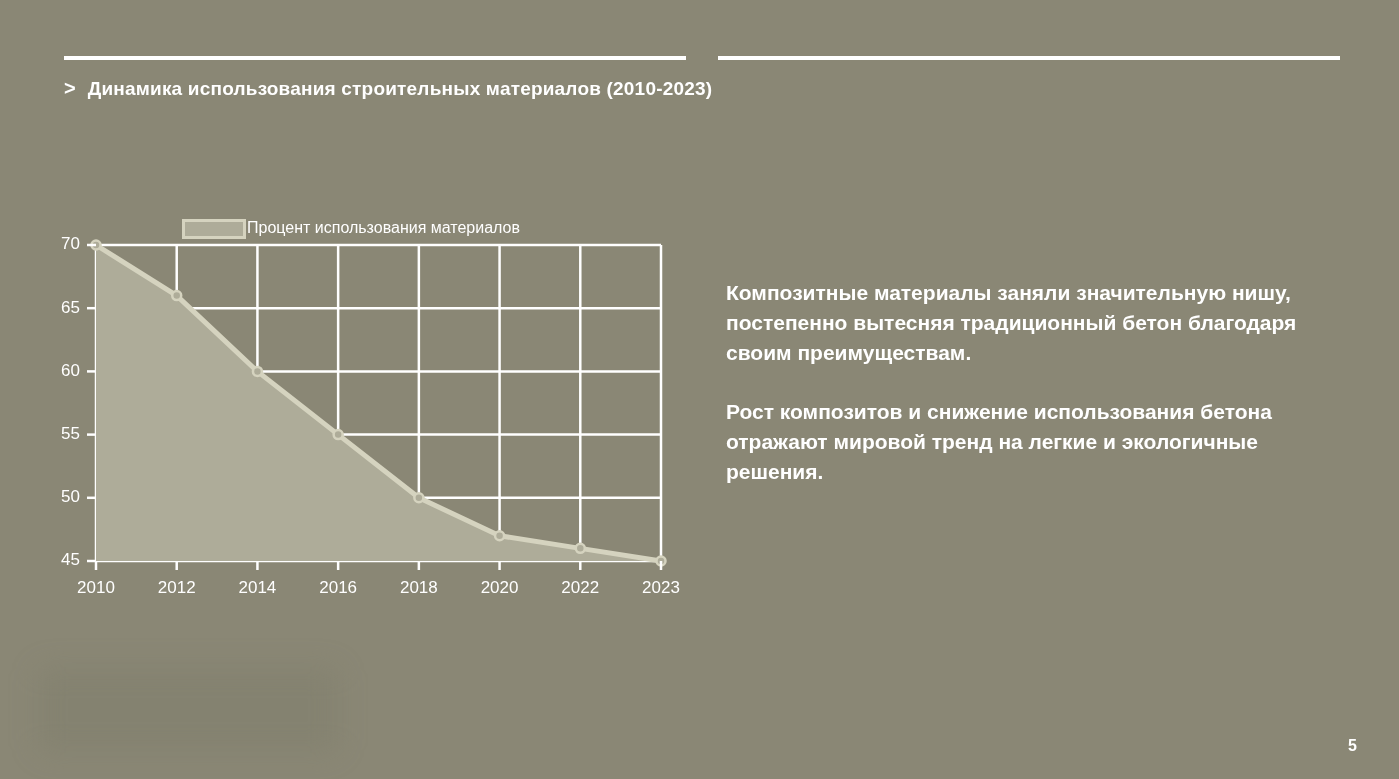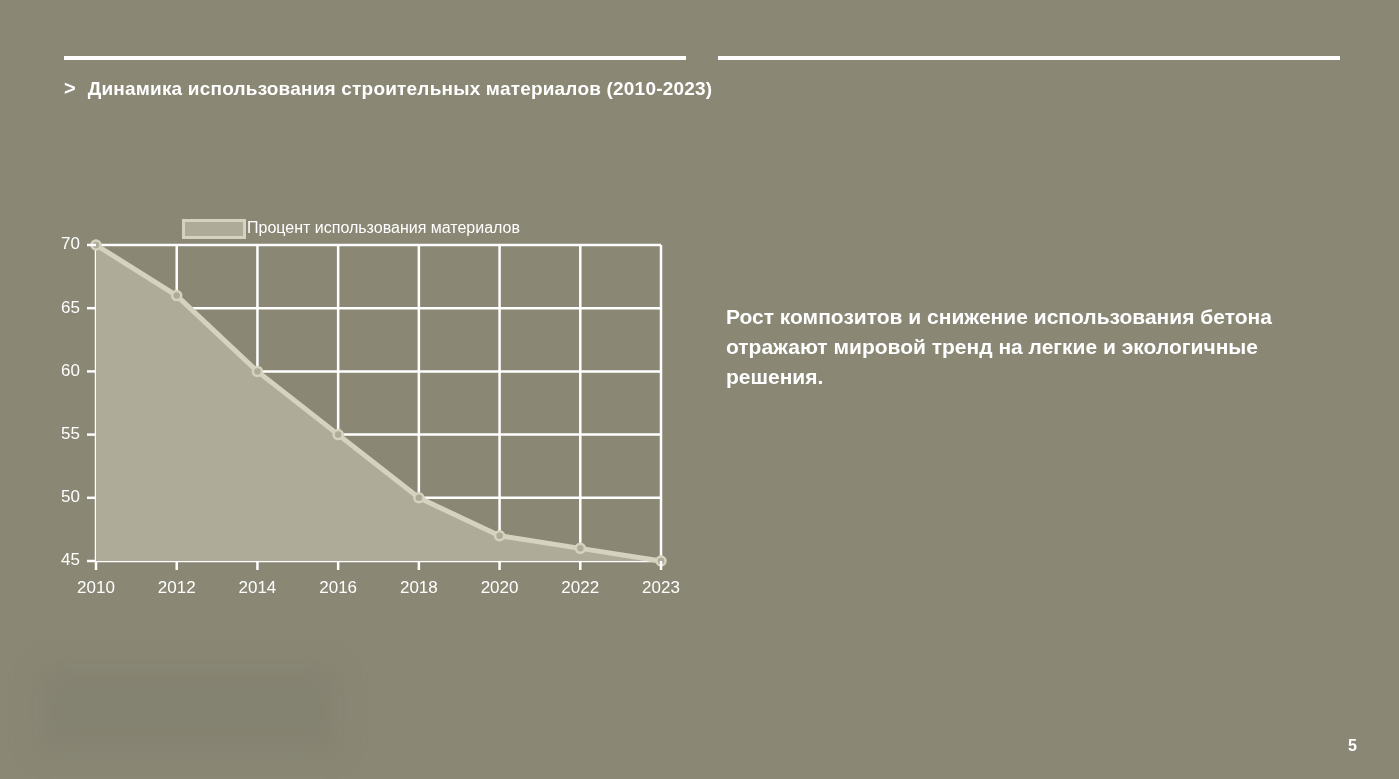--- a/index.html
+++ b/index.html
@@ -214,18 +214,19 @@
         <text x="459.57142857142856" y="393" class="tick-text xtick-text">2020</text>
         <line x1="540.2857142857142" x2="540.2857142857142" y1="361" y2="370" stroke="#ffffff" stroke-width="2.5"></line>
         <text x="540.2857142857142" y="393" class="tick-text xtick-text">2022</text>
         <line x1="621" x2="621" y1="361" y2="370" stroke="#ffffff" stroke-width="2.5"></line>
         <text x="621" y="393" class="tick-text xtick-text">2023</text>
       </g>
   </svg>
 </div>
 
 <div id="body-text">
+  <p class="para">Композитные материалы заняли значительную нишу, постепенно вытесняя традиционный бетон благодаря своим преимуществам.</p>
   <p class="para">Рост композитов и снижение использования бетона отражают мировой тренд на легкие и экологичные решения.</p>
 </div>
 
 <div id="watermark"></div>
 
 <div id="page-number">5</div>
 
 </body></html>

